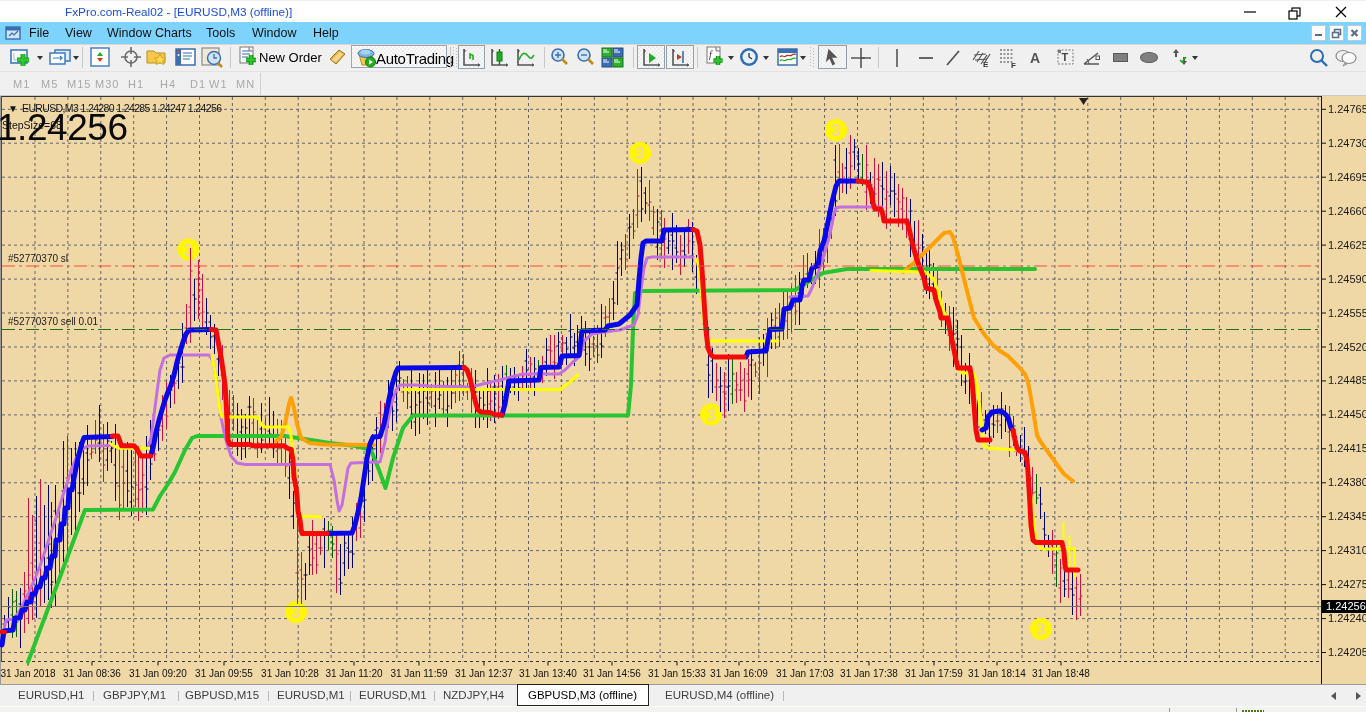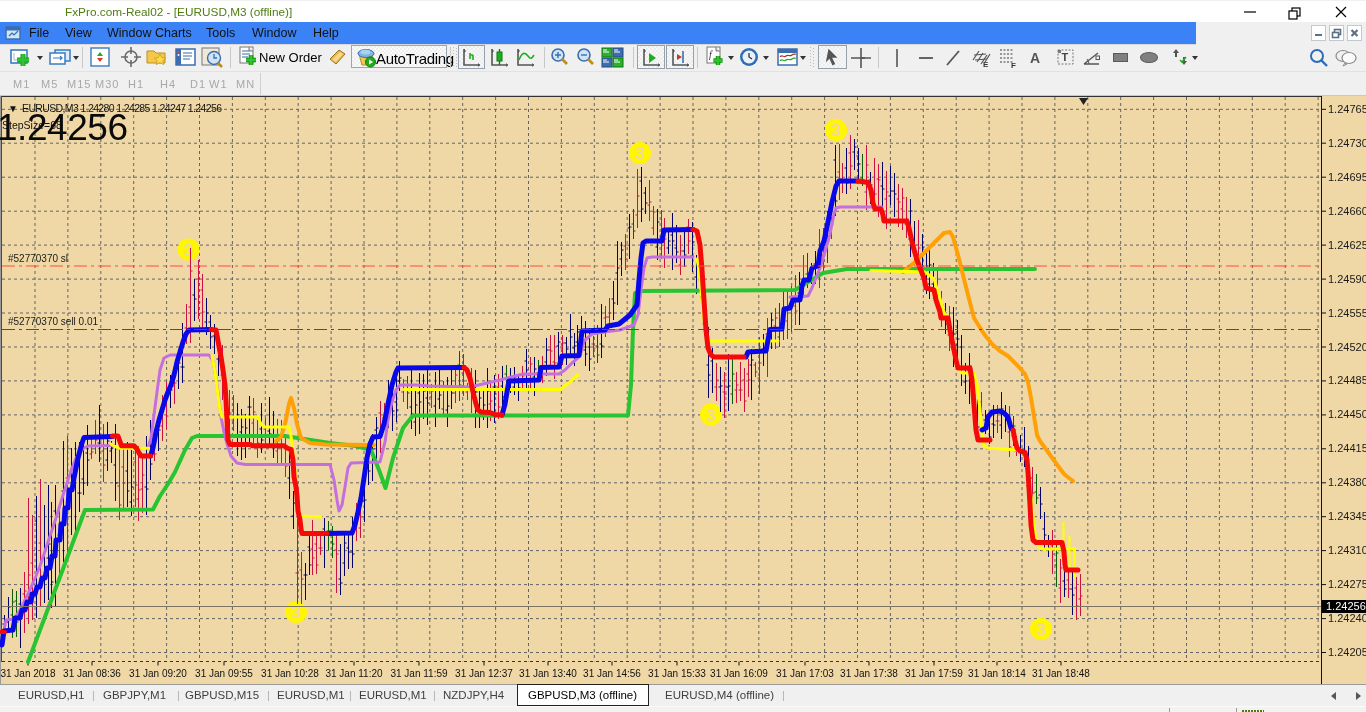--- a/index.html
+++ b/index.html
@@ -1,17 +1,17 @@
 <!DOCTYPE html>
 <html><head><meta charset="utf-8"><style>
 * {margin:0;padding:0;box-sizing:border-box}
 body {width:1366px;height:712px;overflow:hidden;font-family:"Liberation Sans",sans-serif;background:#f0f0f0;position:relative}
-.titlebar {position:absolute;left:0;top:1px;width:1366px;height:21px;background:#fff;color:#4d7c0f}
+.titlebar {position:absolute;left:0;top:1px;width:1366px;height:21px;background:#fff;color:#1d4ed8}
 .titlebar .t {position:absolute;left:65px;top:4px;font-size:11.8px}
-.menubar {position:absolute;left:0;top:22px;width:1196px;height:23px;background:#3b82f6;border-bottom:1px solid #d8d8d8}
+.menubar {position:absolute;left:0;top:22px;width:1366px;height:23px;background:#7dd3fc;border-bottom:1px solid #d8d8d8}
 .menubar span {position:absolute;top:4px;font-size:12.5px;color:#111}
 .toolbar {position:absolute;left:0;top:45px;width:1366px;height:26px;background:#f0f0f0}
 .tbtext {position:absolute;font-size:13px;color:#000}
 .vsep {position:absolute;top:47px;width:1px;height:21px;background:#c8c8c8}
 .dd {position:absolute;width:0;height:0;border-left:3.5px solid transparent;border-right:3.5px solid transparent;border-top:4px solid #333}
 .grip {position:absolute;width:4px;height:21px;background:repeating-linear-gradient(to bottom,#bbb 0,#bbb 1px,transparent 1px,transparent 3px),repeating-linear-gradient(to bottom,#bbb 0,#bbb 1px,transparent 1px,transparent 3px);background-size:1px 100%,1px 100%;background-position:0 0,3px 1px;background-repeat:repeat-y}
 .pressed {position:absolute;top:45px;height:24px;border:1px solid #96a0aa;background-color:#f7f7f7;background-image:conic-gradient(#ededed 25%,transparent 25% 50%,#ededed 50% 75%,transparent 75%);background-size:4px 4px}
 .tfbar {position:absolute;left:0;top:71px;width:1366px;height:25px;background:#f0f0f0;border-top:1px solid #e2e2e2;border-bottom:1px solid #c8c8c8}
 .tfbar span {position:absolute;top:6px;font-size:11px;font-weight:normal;color:#a8a8a8;letter-spacing:1px}
 .winbtn {position:absolute;top:3px;width:15px;height:16px;border:1px solid #c0c8d0;background:#fff;color:#5a7086;font-size:10px;text-align:center;line-height:14px;font-weight:bold}

